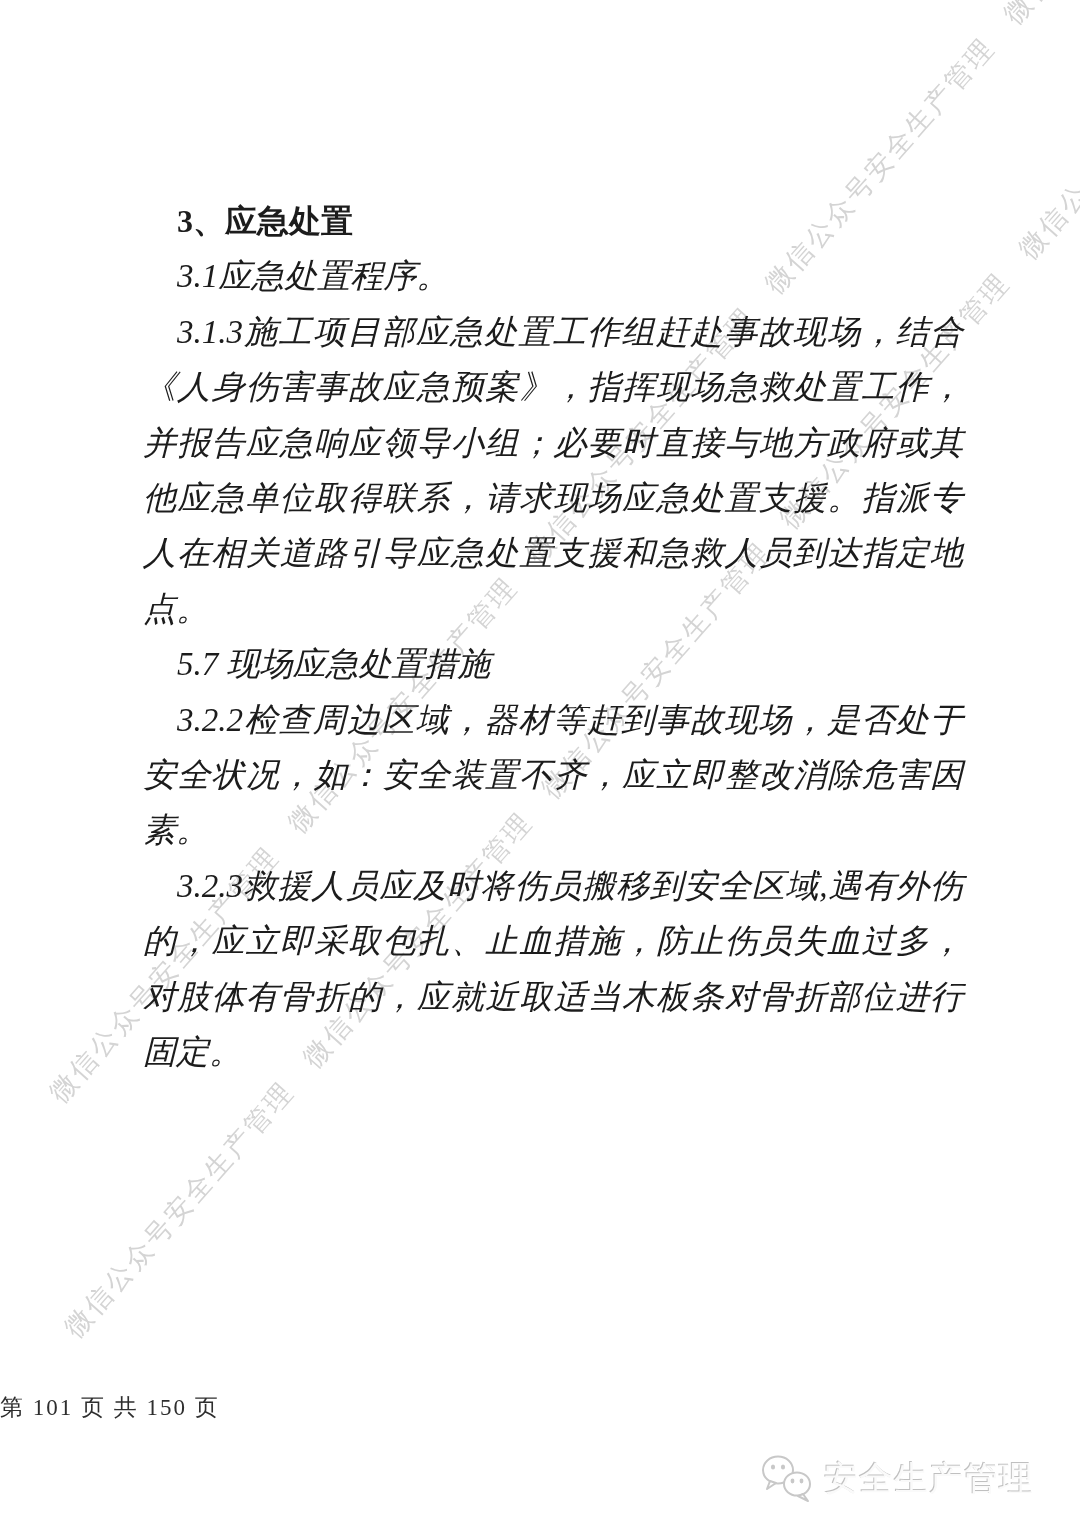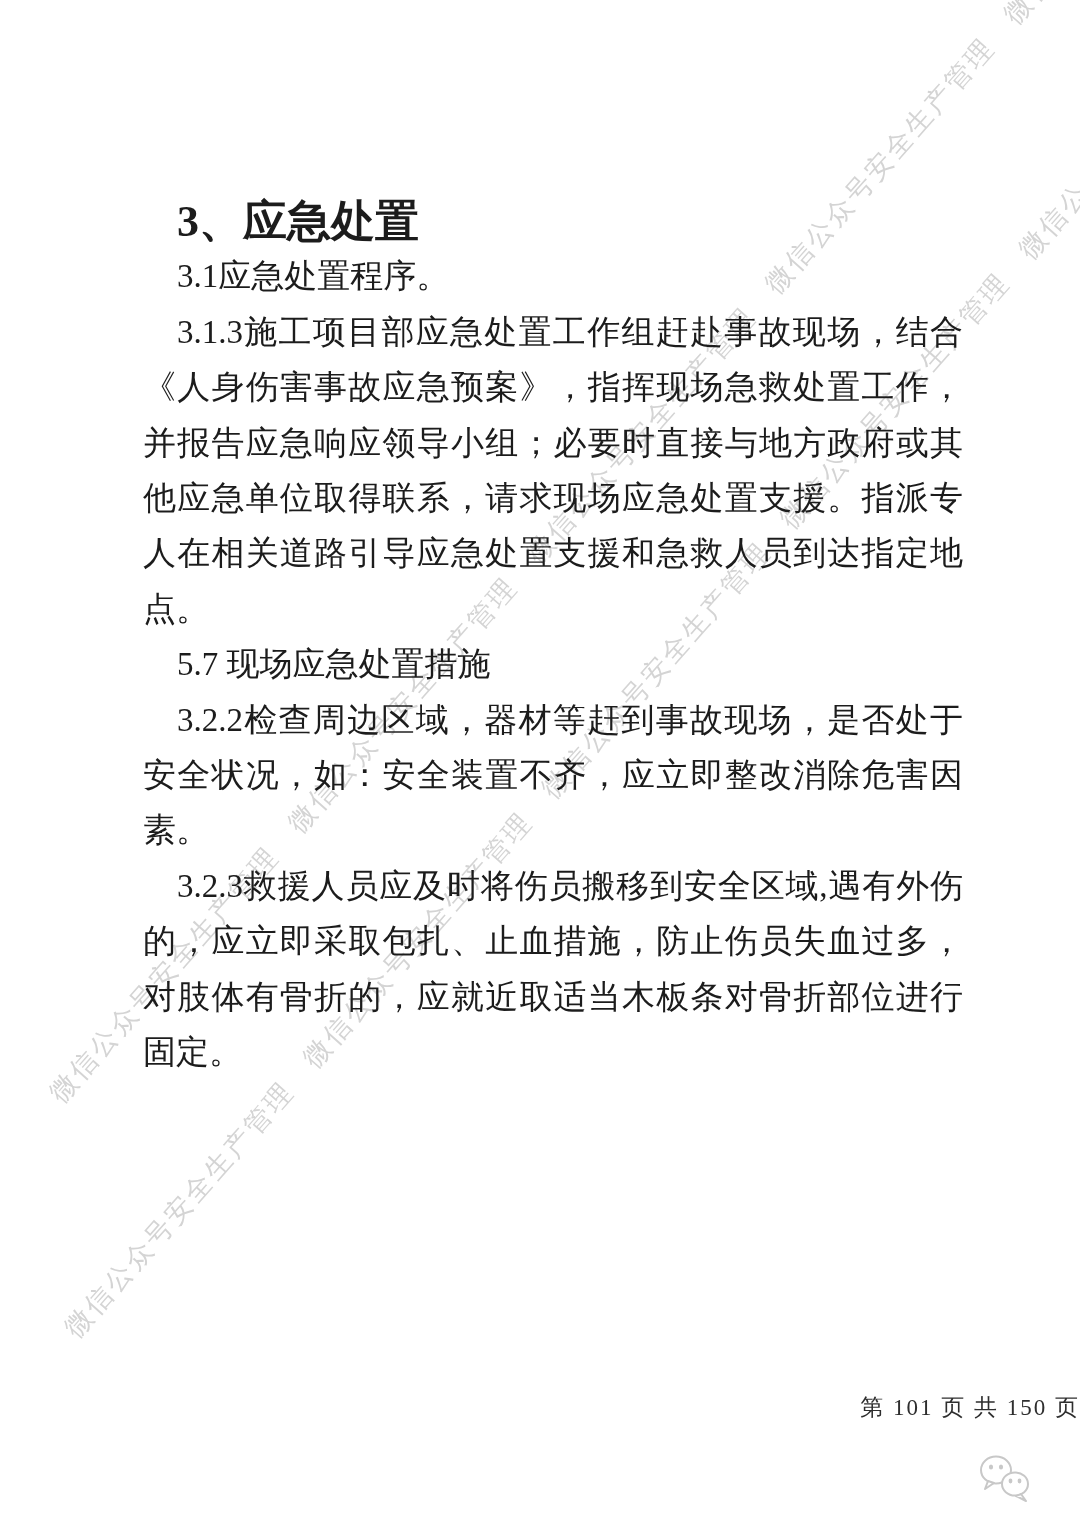--- a/index.html
+++ b/index.html
@@ -31,32 +31,32 @@
     position: absolute;
     left: 143px;
     top: 194px;
     width: 820px;
     font-size: 33px;
     line-height: 55.4px;
     color: #1c1c1c;
     text-align: justify;
   }
   .content .heading {
-    font-size: 44px;
+    font-size: 32px;
     font-weight: bold;
     text-indent: 34px;
   }
-  .content p { text-indent: 34px; }
+  .content p { text-indent: 34px; font-style: italic; }
 
   .footer {
     position: absolute;
     left: 0;
     right: 0;
     top: 1392px;
-    text-align: right;
+    text-align: left;
     font-size: 23px;
     letter-spacing: 2px;
     color: #2e2e2e;
   }
 
   .brand {
     position: absolute;
     right: 46px;
     top: 1450px;
     height: 58px;
@@ -99,15 +99,16 @@
         <path d="M10 28 L7 36 L16 30 Z" fill="#ffffff" stroke="#c8c8c8" stroke-width="2" stroke-linejoin="round"></path>
         <ellipse cx="13" cy="14" rx="2.1" ry="2.6" fill="#c8c8c8"></ellipse>
         <ellipse cx="23" cy="14" rx="2.1" ry="2.6" fill="#c8c8c8"></ellipse>
 
         <ellipse cx="37" cy="31" rx="13" ry="11.5" fill="#ffffff" stroke="#c8c8c8" stroke-width="2"></ellipse>
         <path d="M43 41 L48 48 L38 43 Z" fill="#ffffff" stroke="#c8c8c8" stroke-width="2" stroke-linejoin="round"></path>
         <ellipse cx="32.5" cy="28" rx="1.9" ry="2.4" fill="#c8c8c8"></ellipse>
         <ellipse cx="41.5" cy="28" rx="1.9" ry="2.4" fill="#c8c8c8"></ellipse>
       </svg>
     </span>
+    <span class="label">安全生产管理</span>
   </div>
 
 </div>
 
 </body></html>

